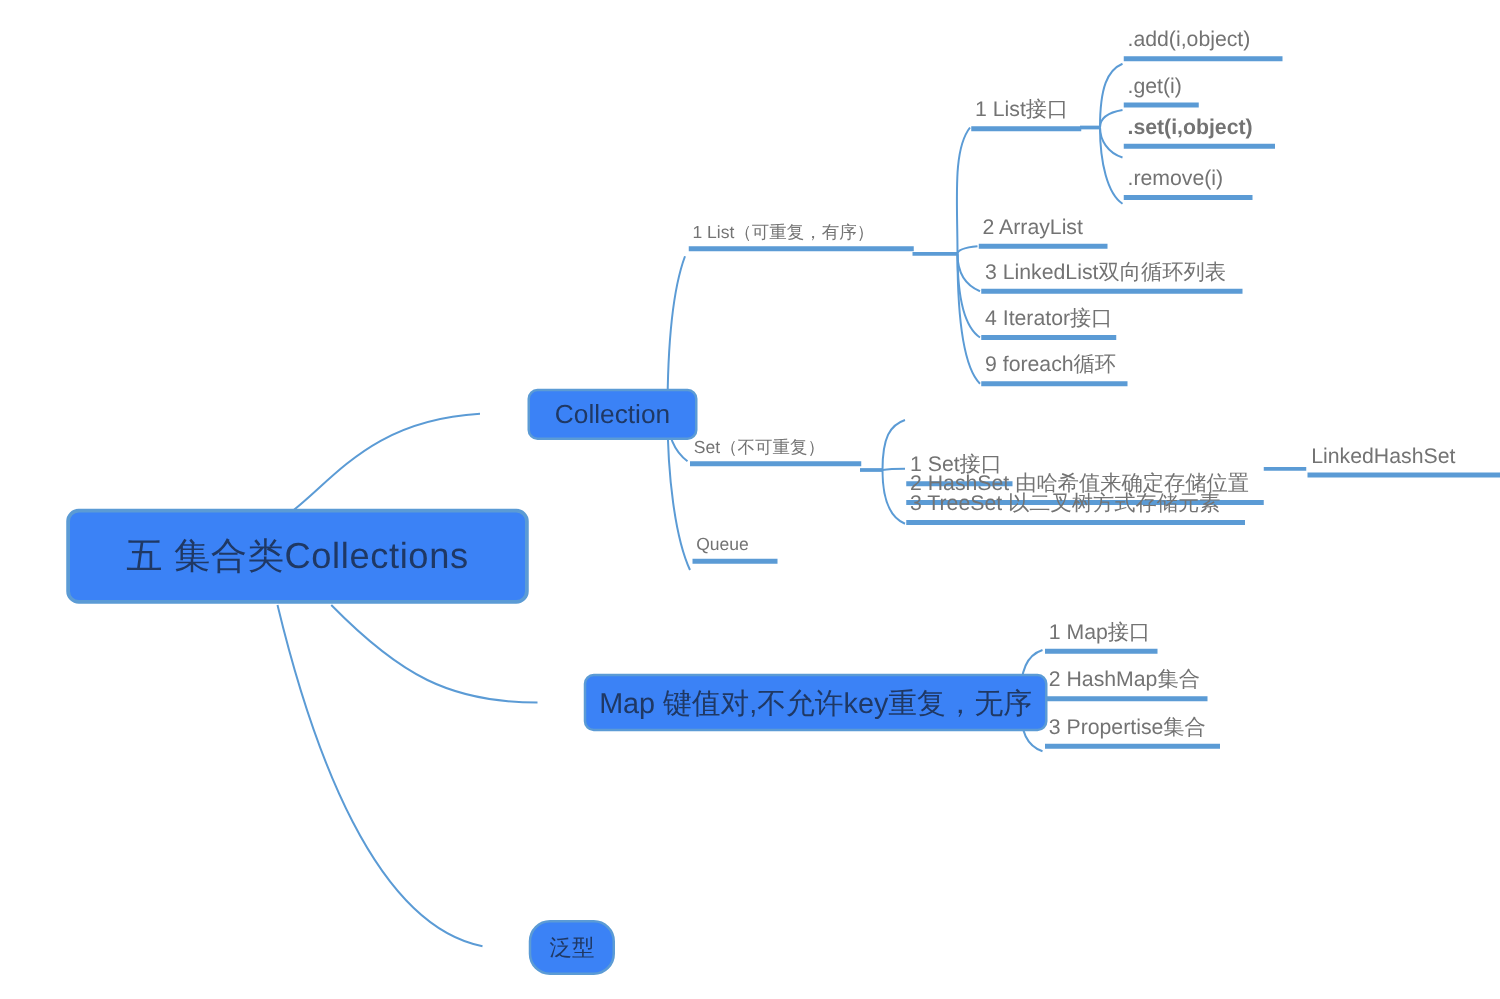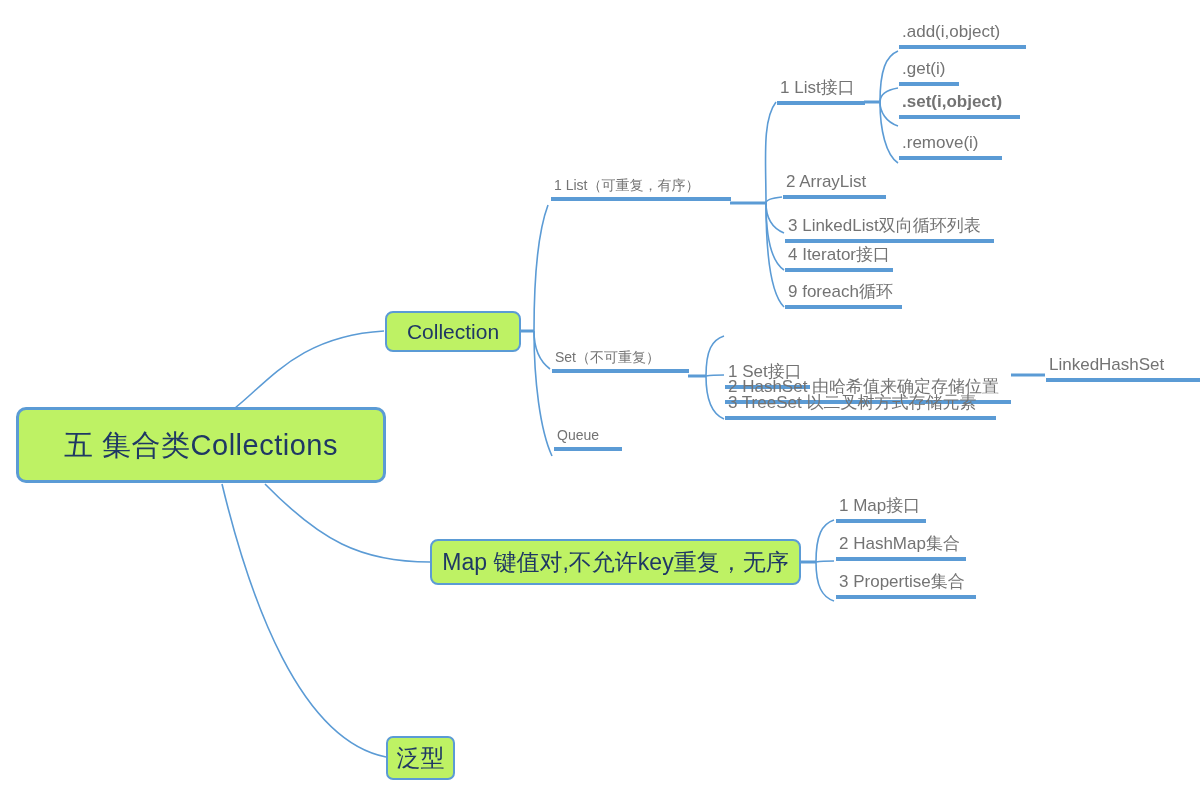--- a/index.html
+++ b/index.html
@@ -24,50 +24,51 @@
     left: 0;
     top: 0;
     width: 1200px;
     height: 799px;
     pointer-events: none;
   }
   
   .boxnode {
     position: absolute;
     box-sizing: border-box;
-    background: #bef264;
+    background: #3b82f6;
     border: 2px solid #5b9bd5;
     border-radius: 8px;
     color: #1f3864;
     display: flex;
     align-items: center;
     justify-content: center;
     white-space: nowrap;
     line-height: 1;
+    margin-left: 37px;
   }
   .boxnode.root {
     border-width: 3px;
     border-radius: 10px;
     font-size: 29px;
     font-weight: normal;
     letter-spacing: 0.5px;
   }
   .boxnode.mid {
     font-size: 21px;
     font-weight: normal;
   }
   .boxnode.map {
     font-size: 23px;
     font-weight: normal;
     text-align: right;
   }
   .boxnode.small {
-    font-size: 24px;
+    font-size: 18px;
     border-width: 2px;
-    border-radius: 7px;
+    border-radius: 17px;
   }
   
   .leafnode {
     position: absolute;
     box-sizing: border-box;
     color: #737373;
     white-space: nowrap;
     line-height: 1;
     padding: 0 2px 5px 3px;
     border-bottom: 4px solid #5b9bd5;
@@ -150,21 +151,21 @@
   <div class="leafnode big" style="left:551px; top:178px; width:180px;">1 List（可重复，有序）</div>
 
   <div class="leafnode big" style="left:552px; top:350px; width:137px;">Set（不可重复）</div>
 
   <div class="leafnode big" style="left:554px; top:428px; width:68px;">Queue</div>
 
   <div class="leafnode lvl3" style="left:777px; top:79px; width:88px;">1 List接口</div>
 
   <div class="leafnode lvl3" style="left:783px; top:173px; width:103px;">2 ArrayList</div>
 
-  <div class="leafnode lvl3" style="left:785px; top:209px; width:209px;margin-top:8px;">3 LinkedList双向循环列表</div>
+  <div class="leafnode lvl3" style="left:785px; top:209px; width:209px;">3 LinkedList双向循环列表</div>
 
   <div class="leafnode lvl3" style="left:785px; top:246px; width:108px;">4 Iterator接口</div>
 
   <div class="leafnode lvl3" style="left:785px; top:283px; width:117px;">9 foreach循环</div>
 
   <div class="leafnode lvl4" style="left:899px; top:23px; width:127px;">.add(i,object)</div>
 
   <div class="leafnode lvl4" style="left:899px; top:60px; width:60px;">.get(i)</div>
 
   <div class="leafnode lvl4" style="left:899px; top:93px; width:121px;font-weight:bold;">.set(i,object)</div>

